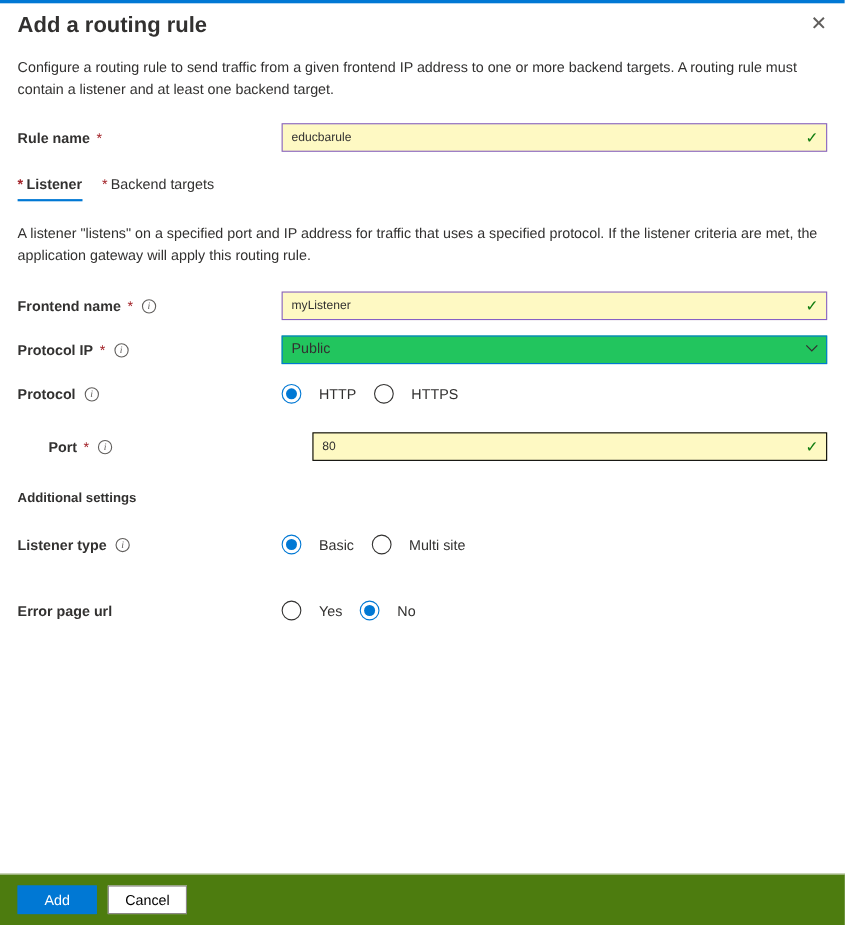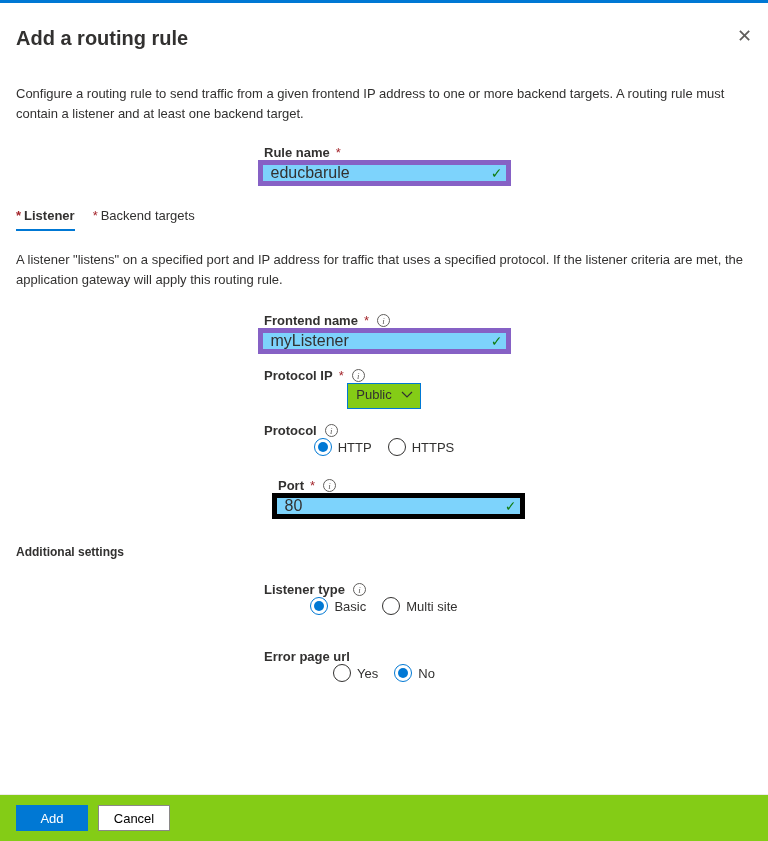--- a/index.html
+++ b/index.html
@@ -10,36 +10,35 @@
       background: #fff;
       width: 768px;
       height: 841px;
       overflow: hidden;
     }
     .topbar { height: 3px; background: #0078d4; }
     .header {
       display: flex;
       justify-content: space-between;
       align-items: flex-start;
-      padding: 24px 16px 10px 16px;
+      padding: 9px 16px 10px 16px;
     }
     .header h1 { font-size: 20px; font-weight: 600; }
     .close-btn {
       font-size: 18px; font-weight: 300; cursor: pointer;
       color: #605e5c; line-height: 1;
     }
     .content { padding: 6px 16px 0 16px; }
-    .intro { font-size: 13px; line-height: 1.5; margin-bottom: 22px; color: #323130; margin-top: 18px; }
+    .intro { font-size: 13px; line-height: 1.5; margin-bottom: 22px; color: #323130; }
 
     .form-row {
       display: flex;
       align-items: center;
       margin-bottom: 14px;
       min-height: 26px;
-      flex-direction: column;
     }
     .form-label {
       width: 240px;
       flex-shrink: 0;
       font-size: 13px;
       display: flex;
       align-items: center;
       gap: 4px;
     }
     .form-label .txt { font-weight: 600; }
@@ -48,34 +47,34 @@
       width: 13px; height: 13px; border: 1px solid #605e5c;
       border-radius: 50%; display: inline-flex;
       align-items: center; justify-content: center;
       font-size: 9px; color: #605e5c; margin-left: 4px;
       font-style: italic; font-family: Georgia, serif;
     }
     .field { flex: 1; position: relative; }
 
     .input {
       width: 100%; height: 26px; padding: 3px 28px 3px 8px;
-      font-size: 16px; font-family: inherit;
-      border: 5px solid #000000; outline: none;
-      background: #7dd3fc; color: #323130;
+      font-size: 11px; font-family: inherit;
+      border: 1px solid #000000; outline: none;
+      background: #fef9c3; color: #323130;
     }
     .input.valid-purple { border-color: #8661c5; }
     .check {
       position: absolute; right: 8px; top: 50%;
       transform: translateY(-50%);
       color: #107c10; font-size: 14px;
     }
     .select {
       width: 100%; height: 26px; padding: 3px 28px 3px 8px;
       font-size: 13px; font-family: inherit;
-      border: 1.5px solid #0078d4; background: #84cc16;
+      border: 1.5px solid #0078d4; background: #22c55e;
       color: #323130; position: relative;
     }
     .chevron {
       position: absolute; right: 8px; top: 50%;
       transform: translateY(-50%);
       pointer-events: none;
     }
     .chevron svg { width: 12px; height: 12px; }
 
     .tabs {
@@ -88,41 +87,41 @@
     }
     .tab .star { color: #a4262c; margin-right: 3px; }
     .tab.active { font-weight: 700; }
     .tab.active { border-bottom: 2px solid #0078d4; }
     .tabline { border-bottom: 1px solid transparent; margin-bottom: 12px; }
 
     .desc { font-size: 13px; line-height: 1.5; margin-bottom: 24px; color: #323130; }
 
     .radio-group { display: flex; gap: 16px; align-items: center; }
     .radio {
-      display: inline-flex; align-items: center; gap: 6px;
+      display: inline-flex; align-items: center; gap: 16px;
       cursor: pointer; font-size: 13px;
     }
     .radio .circle {
       width: 18px; height: 18px; border: 1px solid #323130;
       border-radius: 50%; display: inline-flex;
       align-items: center; justify-content: center;
     }
     .radio.checked .circle { border-color: #0078d4; }
     .radio.checked .dot {
       width: 10px; height: 10px; background: #0078d4; border-radius: 50%;
     }
 
     .section-title { font-weight: 600; font-size: 12px; margin: 26px 0 23px 0; }
 
     .footer {
       position: absolute; bottom: 0; left: 0; right: 0;
       border-top: 1px solid #edebe9;
       padding: 10px 16px;
       display: flex; gap: 10px;
-      background: #84cc16;
+      background: #4d7c0f;
     }
     .btn {
       height: 26px; min-width: 72px; padding: 0 14px;
       font-size: 13px; cursor: pointer;
       border: 1px solid #8a8886; background: #fff;
     }
     .btn.primary { background: #0078d4; color: #fff; border-color: #0078d4; }
   </style>
 </head>
 <body>

